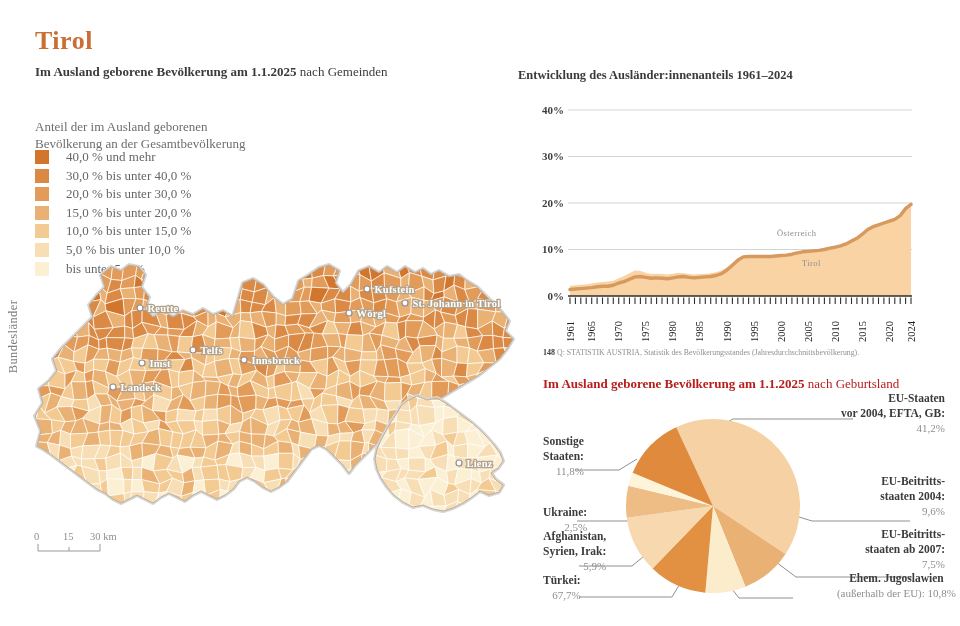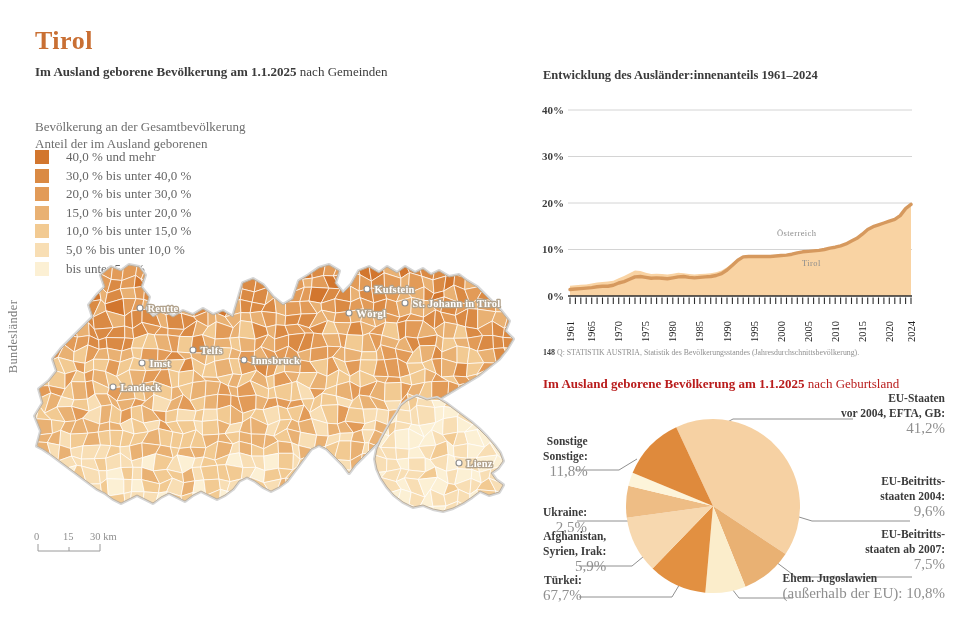--- a/index.html
+++ b/index.html
@@ -9,47 +9,47 @@
   #page-title{left:35px;top:26px;font-size:26px;font-weight:700;letter-spacing:.5px;color:#c96f33;}
   #map-subtitle{left:35px;top:64px;font-size:13px;color:#3b3b3b;}
   #map-subtitle .b{font-weight:700;}
   #legend-title{left:35px;top:118px;font-size:13px;line-height:17px;color:#6e6e6e;}
   #legend-items{left:35px;top:150px;}
   .legend-row{display:flex;align-items:center;margin-bottom:4.6px;height:14px;gap:6px;}
   .swatch{width:14px;height:14px;display:inline-block;margin-right:11px;flex:0 0 auto;}
   .legend-label{font-size:13px;color:#666;white-space:nowrap;}
   #bundeslaender{left:-47px;top:329px;width:120px;text-align:center;transform:rotate(-90deg);
                  font-size:12.5px;color:#7c7c7c;letter-spacing:.4px;}
-  #trend-title{left:543px;top:68px;font-size:12.5px;font-weight:700;color:#3b3b3b;}
+  #trend-title{left:518px;top:68px;font-size:12.5px;font-weight:700;color:#3b3b3b;}
   #source-line{left:543px;top:348px;font-size:7.8px;color:#8f8f8f;}
   #source-line .ref{font-weight:700;color:#3b3b3b;margin-right:2px;font-size:8px;}
   #pie-title{left:543px;top:376px;font-size:13px;color:#b91c1c;}
   #pie-title .b{font-weight:700;}
   .axis-y{font-size:11px;fill:#3d3d3d;font-weight:700;text-anchor:end;}
   .axis-x{font-size:10.5px;fill:#222;}
   .series-label{font-size:8.5px;fill:#8d8d8d;letter-spacing:.4px;}
   .city-label{font-size:10.5px;fill:#ffffff;font-weight:700;letter-spacing:.2px;
               stroke:#b1a28c;stroke-width:2.6px;paint-order:stroke;stroke-linejoin:round;}
   .scale-label{font-size:10.5px;fill:#8f8f8f;}
   .pie-label{position:absolute;white-space:nowrap;text-align:right;}
   .pl-bold{font-weight:700;color:#3b3b3b;font-size:11.5px;line-height:15px;}
-  .pl-val{color:#8f8f8f;font-size:15px;line-height:15px;}
+  .pl-val{color:#8f8f8f;font-size:11px;line-height:15px;}
 </style>
 </head>
 <body>
 
 <div id="page">
 
   <div class="abs" id="page-title">Tirol</div>
 
   <div class="abs" id="map-subtitle"><span class="b">Im Ausland geborene Bevölkerung am 1.1.2025</span><span> nach Gemeinden</span></div>
 
   <div class="abs" id="legend-title">
+    <div>Anteil der im Ausland geborenen</div>
     <div>Bevölkerung an der Gesamtbevölkerung</div>
-    <div>Anteil der im Ausland geborenen</div>
   </div>
 
   <div class="abs" id="legend-items">
       <div class="legend-row">
         <span class="swatch" style="background: rgb(210, 118, 46);"></span>
         <span class="legend-label">40,0 % und mehr</span>
       </div>
       <div class="legend-row">
         <span class="swatch" style="background: rgb(218, 138, 68);"></span>
         <span class="legend-label">30,0 % bis unter 40,0 %</span>
@@ -1462,27 +1462,27 @@
       <div class="pie-label" style="top: 474px; right: 15px; text-align: right;">
         <div class="pl-bold">EU-Beitritts-</div>
         <div class="pl-bold">staaten 2004:</div>
         <div class="pl-val">9,6%</div>
       </div>
       <div class="pie-label" style="top: 527px; right: 15px; text-align: right;">
         <div class="pl-bold">EU-Beitritts-</div>
         <div class="pl-bold">staaten ab 2007:</div>
         <div class="pl-val">7,5%</div>
       </div>
-      <div class="pie-label" style="top: 571px; right: 15px; text-align: left;">
+      <div class="pie-label" style="top: 571px; right: 4px; text-align: center;">
         <div class="pl-bold">Ehem. Jugoslawien</div>
         <div class="pl-val">(außerhalb der EU): 10,8%</div>
       </div>
       <div class="pie-label" style="top: 434px; left: 543px;">
         <div class="pl-bold">Sonstige</div>
-        <div class="pl-bold">Sonstige:</div>
+        <div class="pl-bold">Staaten:</div>
         <div class="pl-val">11,8%</div>
       </div>
       <div class="pie-label" style="top: 505px; left: 543px;">
         <div class="pl-bold">Ukraine:</div>
         <div class="pl-val">2,5%</div>
       </div>
       <div class="pie-label" style="top: 529px; left: 543px;">
         <div class="pl-bold">Afghanistan,</div>
         <div class="pl-bold">Syrien, Irak:</div>
         <div class="pl-val">5,9%</div>

